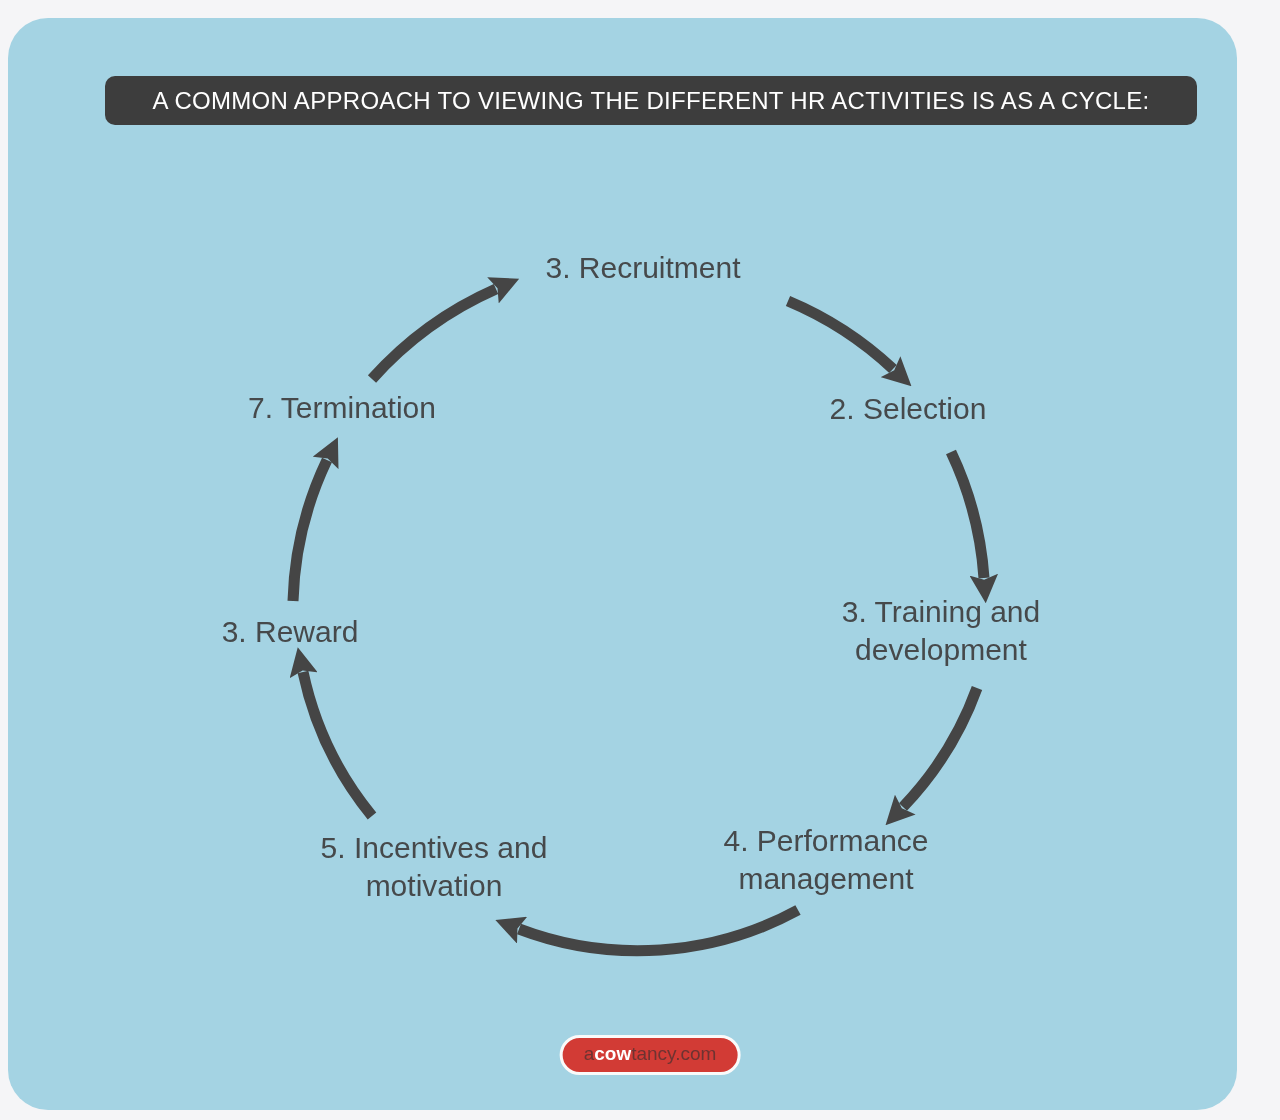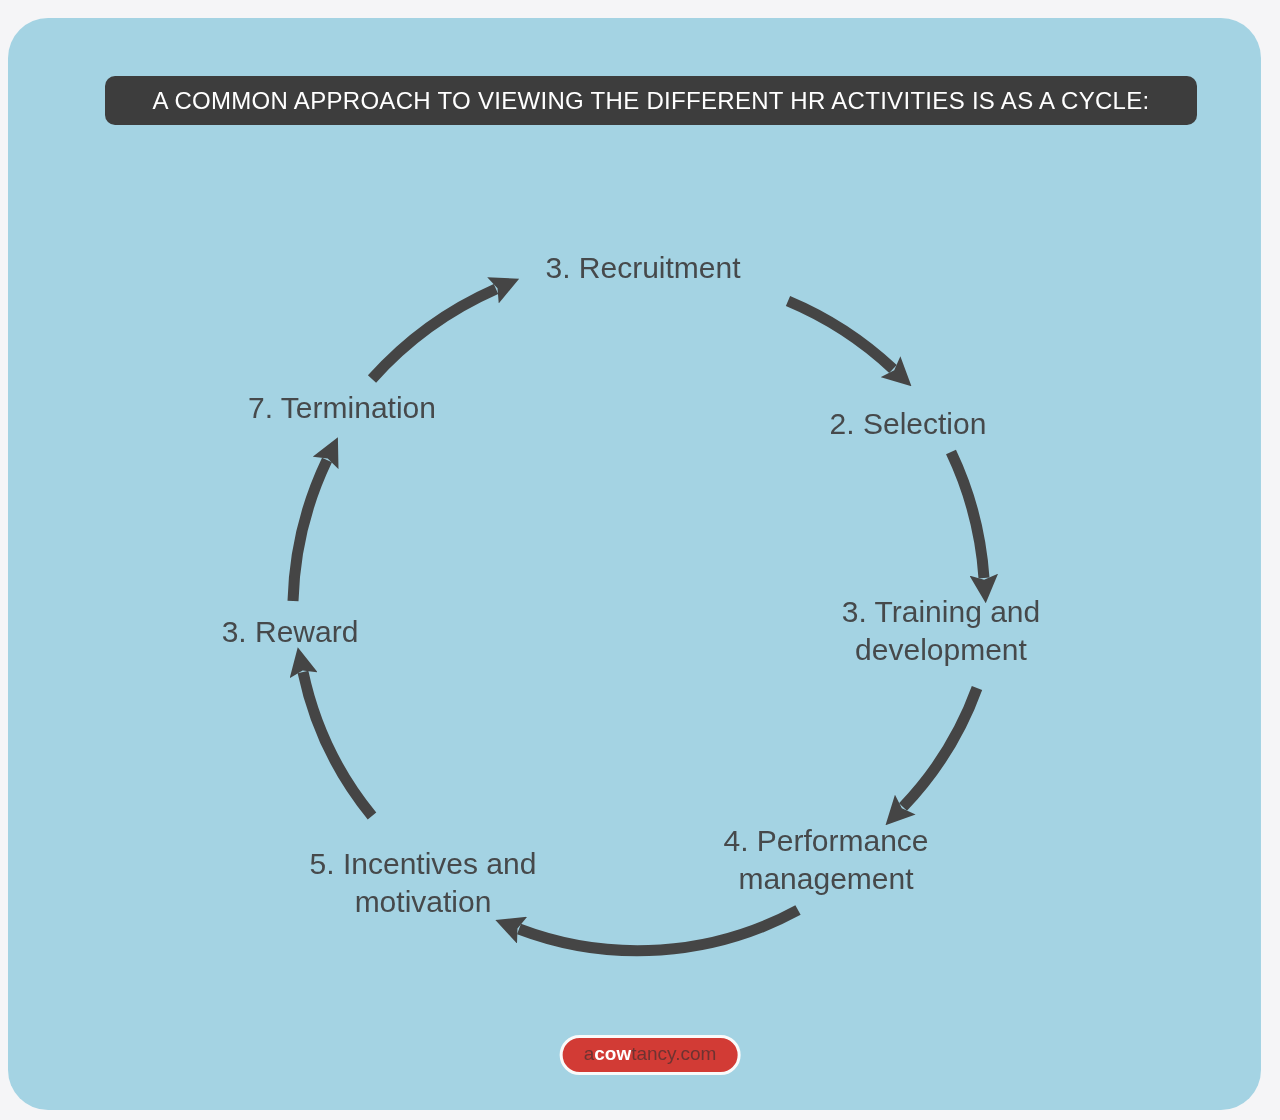--- a/index.html
+++ b/index.html
@@ -2,21 +2,21 @@
 <html style="--page-bg: #f5f5f7; --panel-blue: #a4d3e3; --banner-dark: #3d3d3d; --text-dark: #46494b; --arrow: #454545; --badge-red: #d23b35; --badge-text-dark: #6e3331;"><head>
 <meta charset="utf-8">
 <style>
   html,body{margin:0;padding:0;}
   body{
     width:1280px;height:1120px;
     background:var(--page-bg,#f5f5f7);
     font-family:"Liberation Sans","DejaVu Sans",sans-serif;
     position:relative;overflow:hidden;
   }
-  .canvas{position:absolute;inset:0;width:1255px;height:1120px;padding-left:24px;}
+  .canvas{position:absolute;inset:0;width:1255px;height:1120px;}
   .panel{
     position:absolute;left:8px;top:18px;right:18px;bottom:10px;
     background:var(--panel-blue,#a4d3e3);
     border-radius:40px;
   }
   .title-banner{
     position:absolute;left:105px;top:76px;width:1092px;height:49px;
     background:var(--banner-dark,#3d3d3d);
     border-radius:10px;
     display:flex;align-items:center;justify-content:center;
@@ -26,24 +26,24 @@
     white-space:nowrap;
   }
   .step{
     position:absolute;
     transform:translate(-50%,-50%);
     color:var(--text-dark,#46494b);
     font-size:30px;line-height:38px;
     text-align:center;white-space:pre-line;
   }
   .step-1{left:643px;top:268px;}
-  .step-2{left:908px;top:424px;text-align:center;}
+  .step-2{left:908px;top:409px;text-align:center;}
   .step-3{left:941px;top:631px;}
   .step-4{left:826px;top:860px;}
-  .step-5{left:423px;top:867px;margin-top:16px;}
+  .step-5{left:434px;top:867px;}
   .step-6{left:290px;top:632px;}
   .step-7{left:342px;top:408px;text-align:right;}
   svg.arrows{position:absolute;left:0;top:0;pointer-events:none;}
   svg.arrows path.arc{
     fill:none;
     stroke:var(--arrow,#454545);
     stroke-width:11;
     stroke-linecap:butt;
   }
   #arrowhead path{fill:var(--arrow,#454545);}

